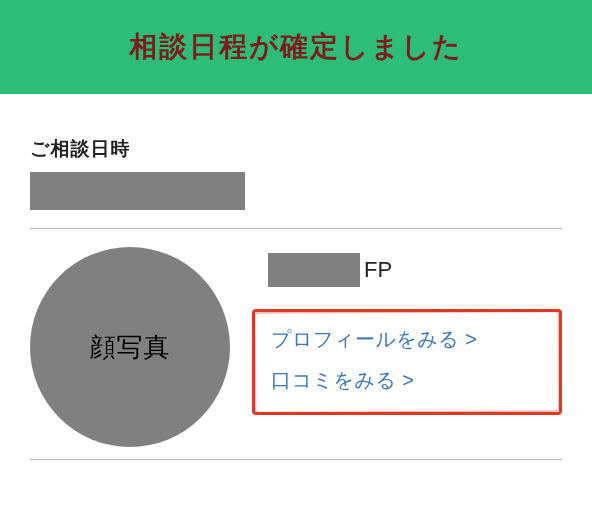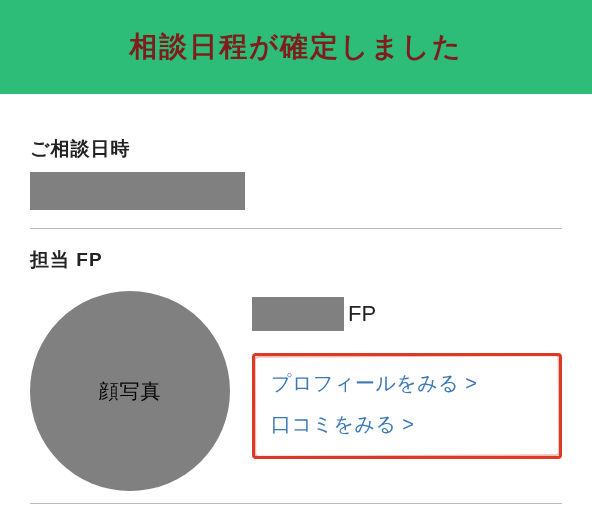--- a/index.html
+++ b/index.html
@@ -51,35 +51,36 @@
     .avatar-circle {
       width: 200px;
       height: 200px;
       min-width: 200px;
       border-radius: 50%;
       background: #808080;
       display: flex;
       align-items: center;
       justify-content: center;
       color: #000;
-      font-size: 20px;
+      font-size: 26px;
       font-weight: 500;
       letter-spacing: 1px;
     }
     .fp-right {
       flex: 1;
       display: flex;
       flex-direction: column;
       gap: 22px;
       padding-top: 6px;
     }
     .fp-name-row {
       display: flex;
       align-items: center;
       gap: 4px;
+      margin-left: 16px;
     }
     .name-placeholder {
       width: 92px;
       height: 34px;
       background: #808080;
     }
     .fp-suffix {
       font-size: 22px;
       color: #222;
       font-weight: 500;
@@ -128,21 +129,20 @@
   <span>相談日程が確定しました</span>
 </div>
 
 <div class="content">
 
   <div class="section-label">ご相談日時</div>
   <div class="date-placeholder"><span></span></div>
 
   <hr class="divider">
 
-  <div class="section-label">担当 FP</div>
 
   <div class="fp-row">
     <div class="avatar-circle">
       <span>顔写真</span>
     </div>
     <div class="fp-right">
       <div class="fp-name-row">
         <div class="name-placeholder"><span></span></div>
         <span class="fp-suffix">FP</span>
       </div>

